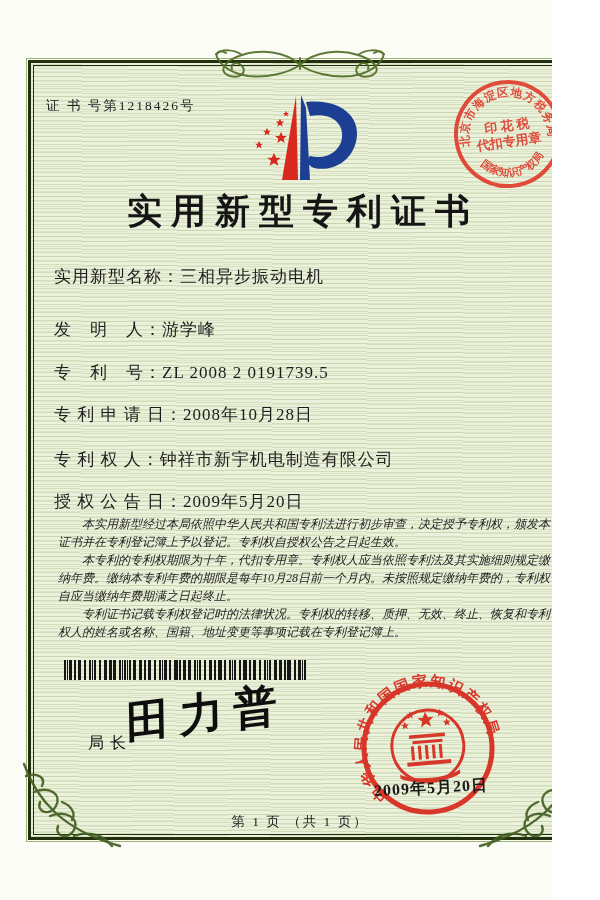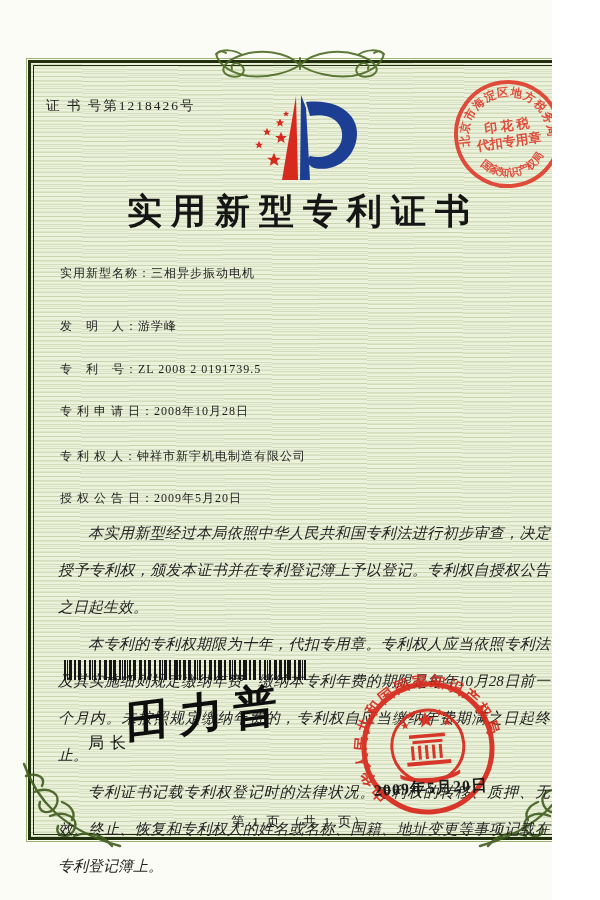--- a/index.html
+++ b/index.html
@@ -29,25 +29,25 @@
     left:577px;top:74px;width:5px;height:786px;
     background:linear-gradient(90deg,#aebb97,#5c6c42);
     opacity:.65;border-radius:2px;
   }
   .cert-no{left:46px;top:97px;font-size:13.5px;letter-spacing:2px;color:#222;}
   .title{
     left:0;top:188px;width:600px;text-align:center;
     font-size:35px;font-weight:bold;letter-spacing:9px;padding-left:6px;
     color:#151515;box-sizing:border-box;
   }
-  .field-row{left:60px;width:480px;font-size:12px;letter-spacing:1px;white-space:nowrap;}
+  .field-row{left:54px;width:480px;font-size:17px;letter-spacing:1px;white-space:nowrap;}
   .f-label{color:#1d1d1d;}
   .f-value{color:#1d1d1d;}
   .paras{
-    left:58px;top:515px;width:492px;font-size:15px;line-height:37px;
+    left:58px;top:515px;width:492px;font-size:12px;line-height:18px;
     text-align:justify;color:#222;font-style:italic;
   }
   .paras p{margin:0;text-indent:2em;}
   .barcode{
     left:64px;top:660px;width:243px;height:20px;
     background:
       repeating-linear-gradient(90deg,#151515 0 2px,rgba(0,0,0,0) 2px 5px),
       repeating-linear-gradient(90deg,#151515 0 1px,rgba(0,0,0,0) 1px 7px),
       repeating-linear-gradient(90deg,rgba(0,0,0,0) 0 3px,#151515 3px 4px,rgba(0,0,0,0) 4px 11px);
   }

